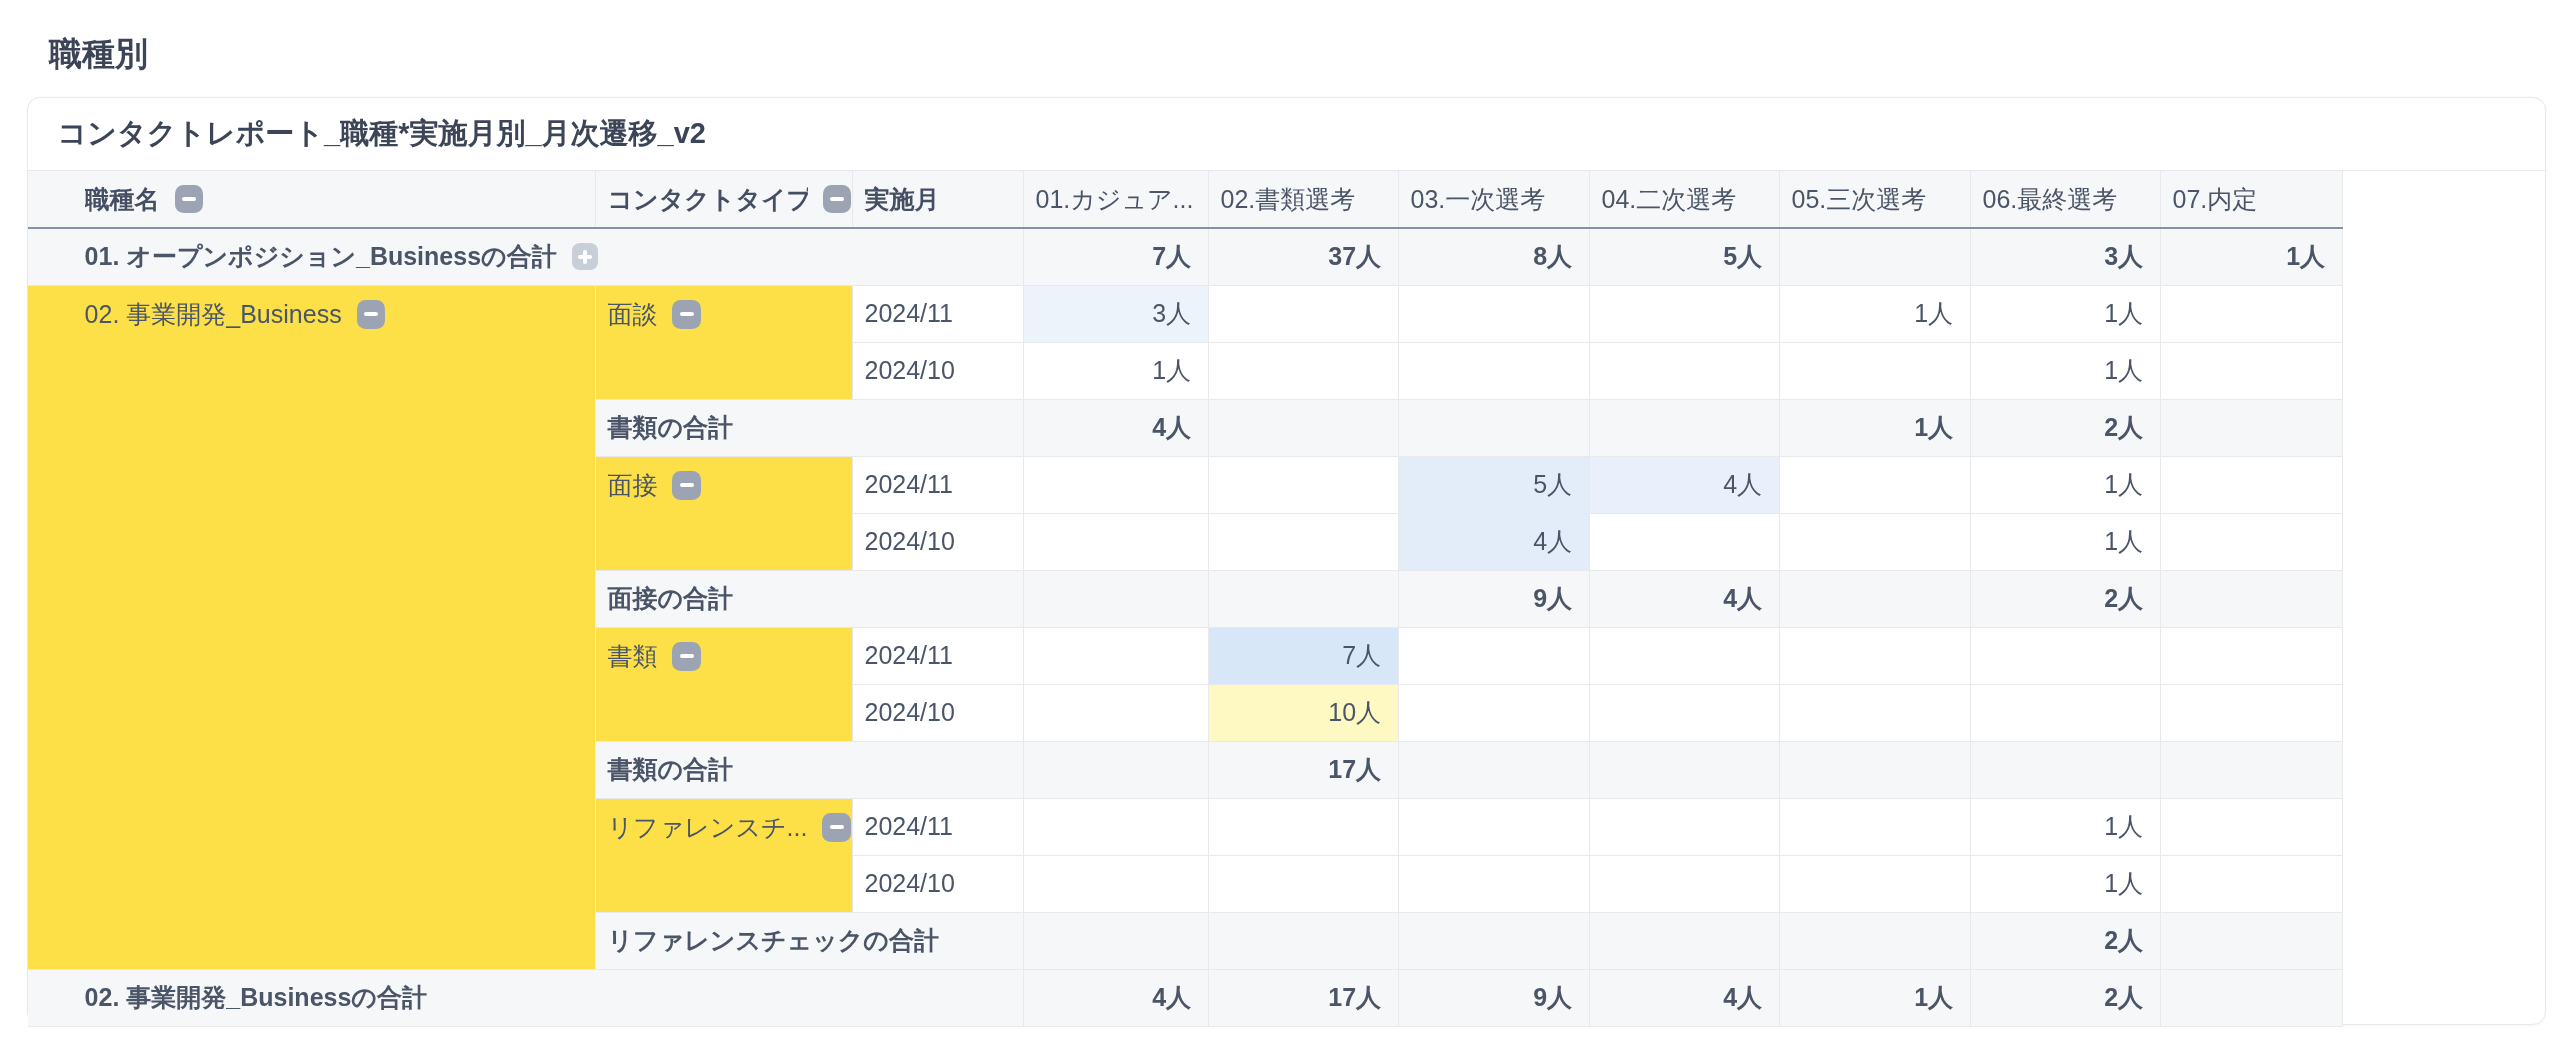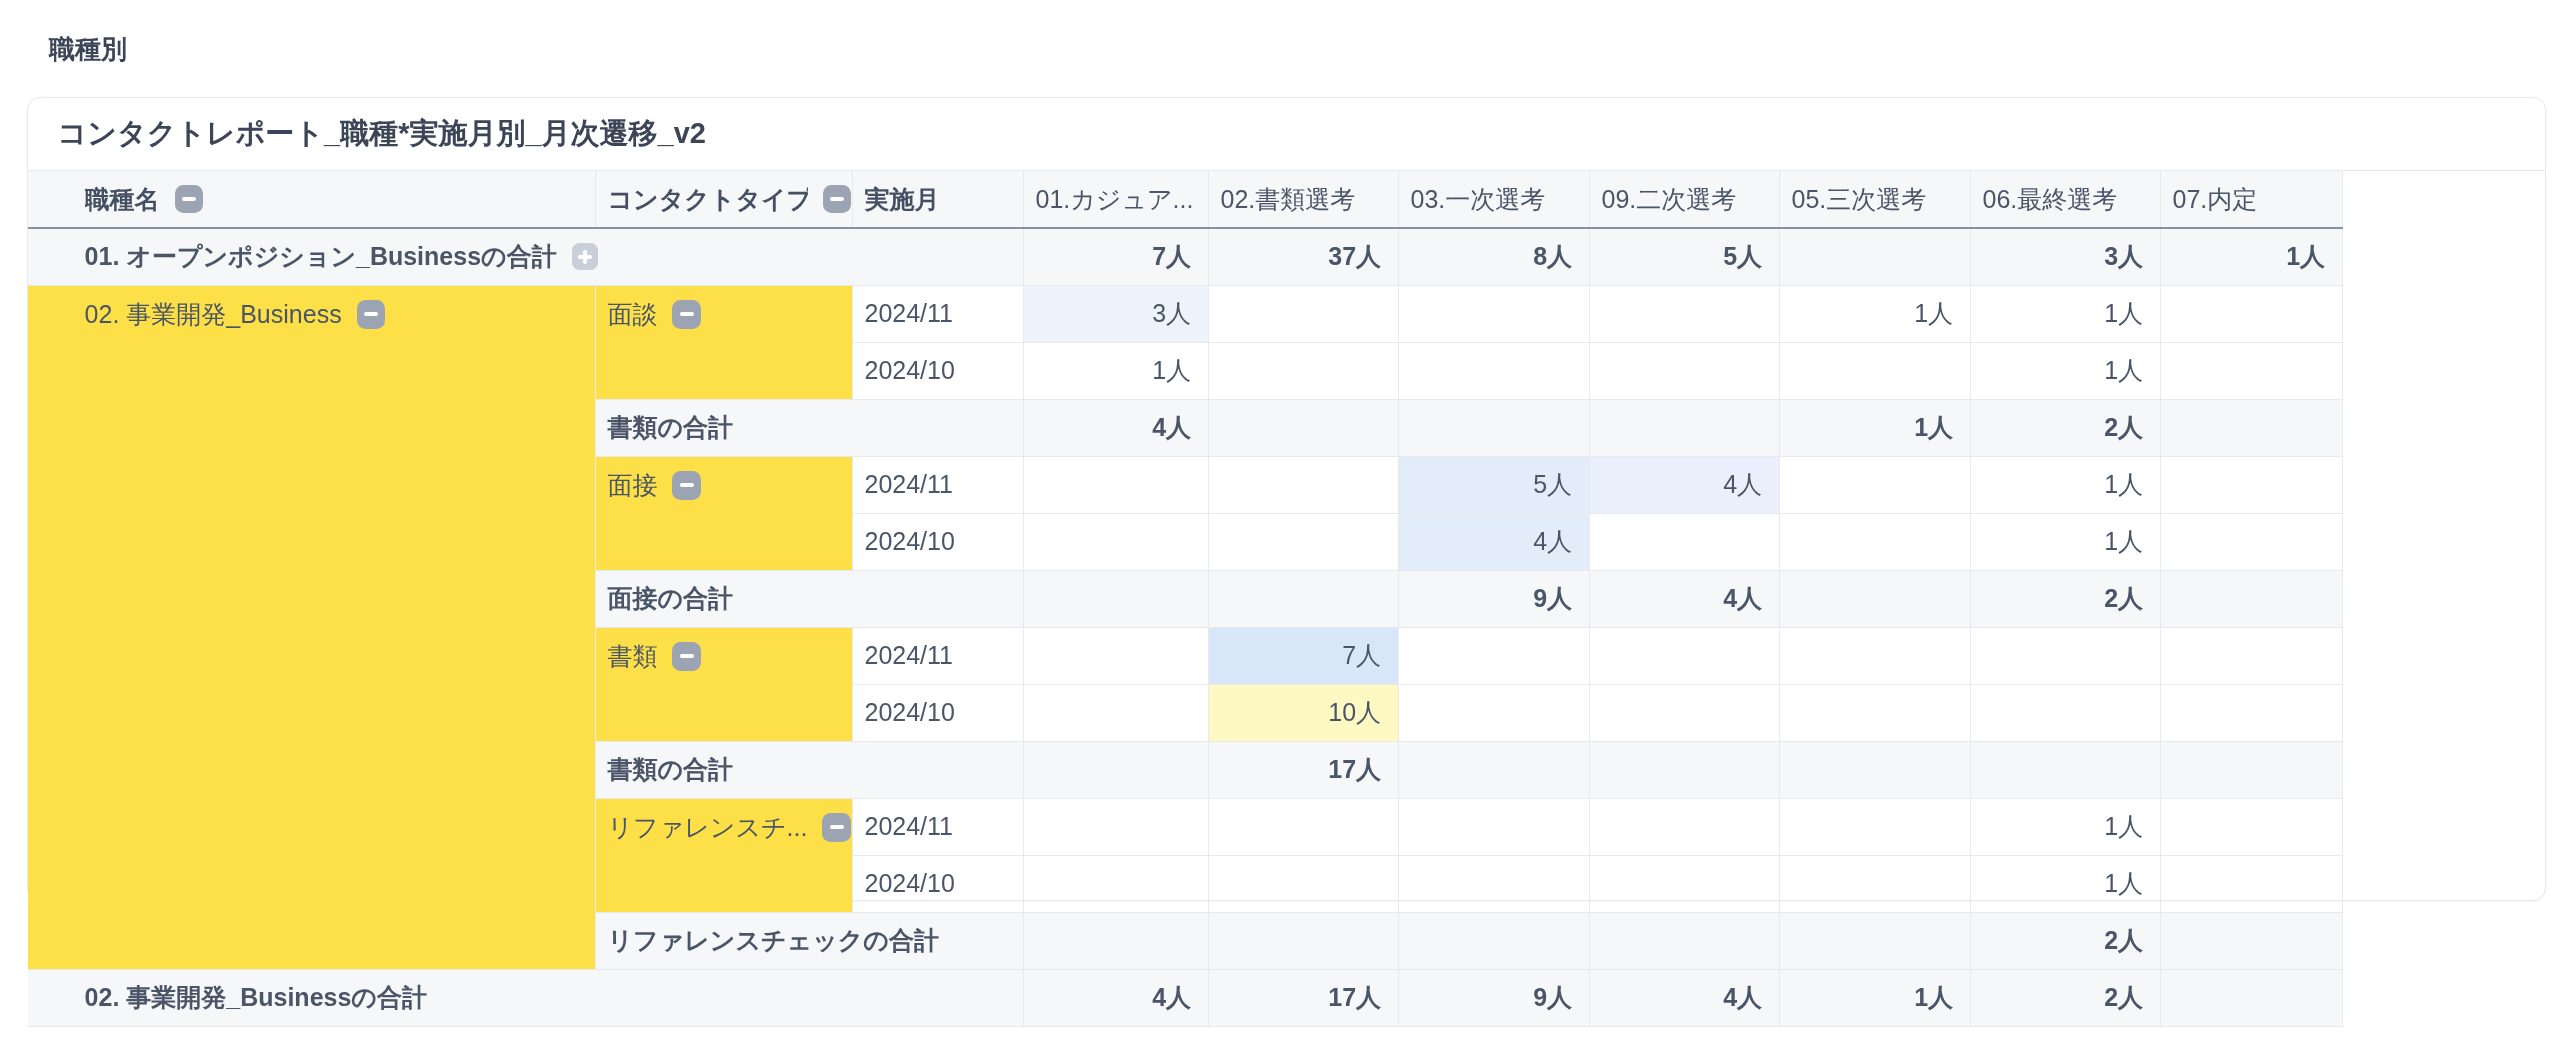--- a/index.html
+++ b/index.html
@@ -13,24 +13,24 @@
   }
   *{box-sizing:border-box;}
   html,body{margin:0;padding:0;background:#ffffff;}
   body{
     width:2576px;height:1047px;position:relative;overflow:hidden;
     font-family:"Liberation Sans","DejaVu Sans",sans-serif;
     color:var(--txt);
   }
   .page-title{
     position:absolute;left:49px;top:32px;
-    font-size:26px;font-weight:700;color:var(--txtdark);
+    font-size:33px;font-weight:700;color:var(--txtdark);
   }
   .card{
-    position:absolute;left:26.6px;top:97px;width:2519px;height:804px;
+    position:absolute;left:26.6px;top:97px;width:2519px;height:928px;
     background:#ffffff;border:0.9px solid var(--border);border-radius:13.3px;
     box-shadow:0 0.9px 2.8px rgba(25,35,60,0.04);
   }
   .card-title{
     height:73px;display:flex;align-items:center;padding:0 30px;
     font-size:29px;font-weight:700;color:var(--txtdark);
     border-bottom:0.9px solid var(--border);
   }
   table.pivot{
     border-collapse:collapse;table-layout:fixed;width:2313px;
@@ -107,21 +107,21 @@
             </span>
           </th>
           <th class="gh lbl2">
             <span class="cf">
               <span class="ct">実施月</span>
             </span>
           </th>
           <th class="vh">01.カジュア...</th>
           <th class="vh">02.書類選考</th>
           <th class="vh">03.一次選考</th>
-          <th class="vh">09.二次選考</th>
+          <th class="vh">04.二次選考</th>
           <th class="vh">05.三次選考</th>
           <th class="vh">06.最終選考</th>
           <th class="vh">07.内定</th>
         </tr>
       </thead>
     <tbody>
         <tr class="total">
           <td colspan="3" class="lbl lbl1">
             <span class="cf">
               <span class="ct">01. オープンポジション_Businessの合計</span>

